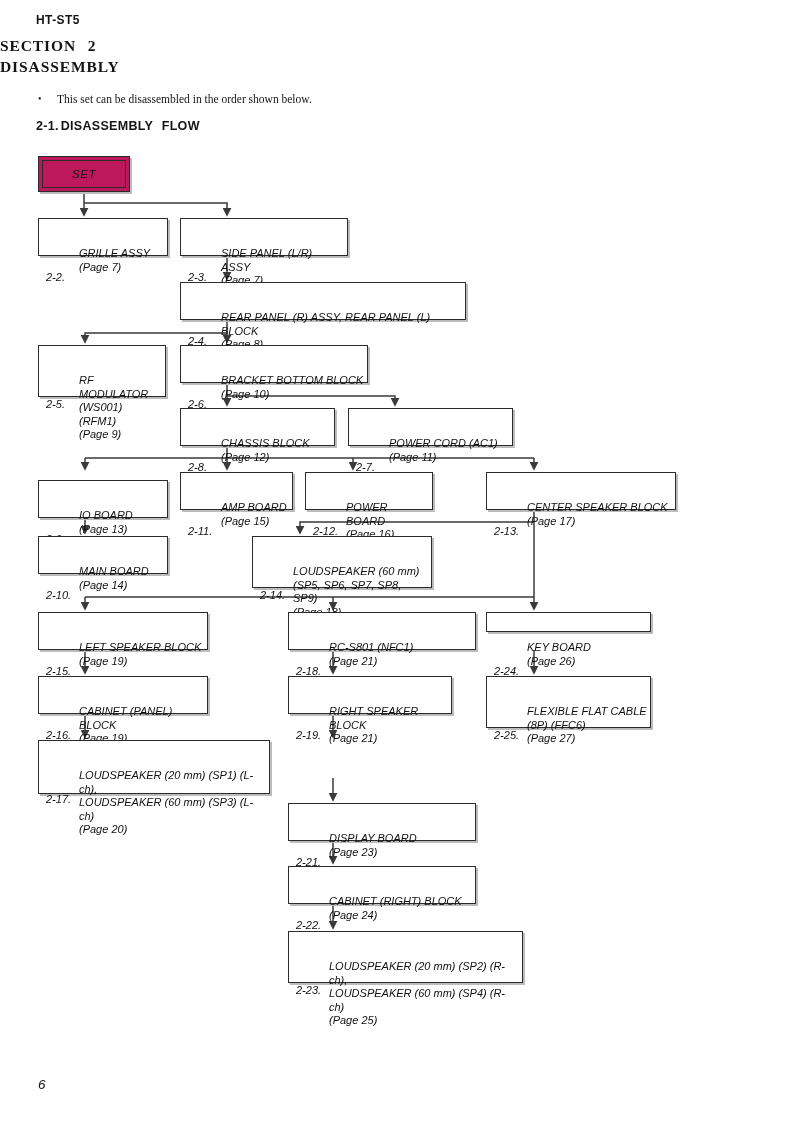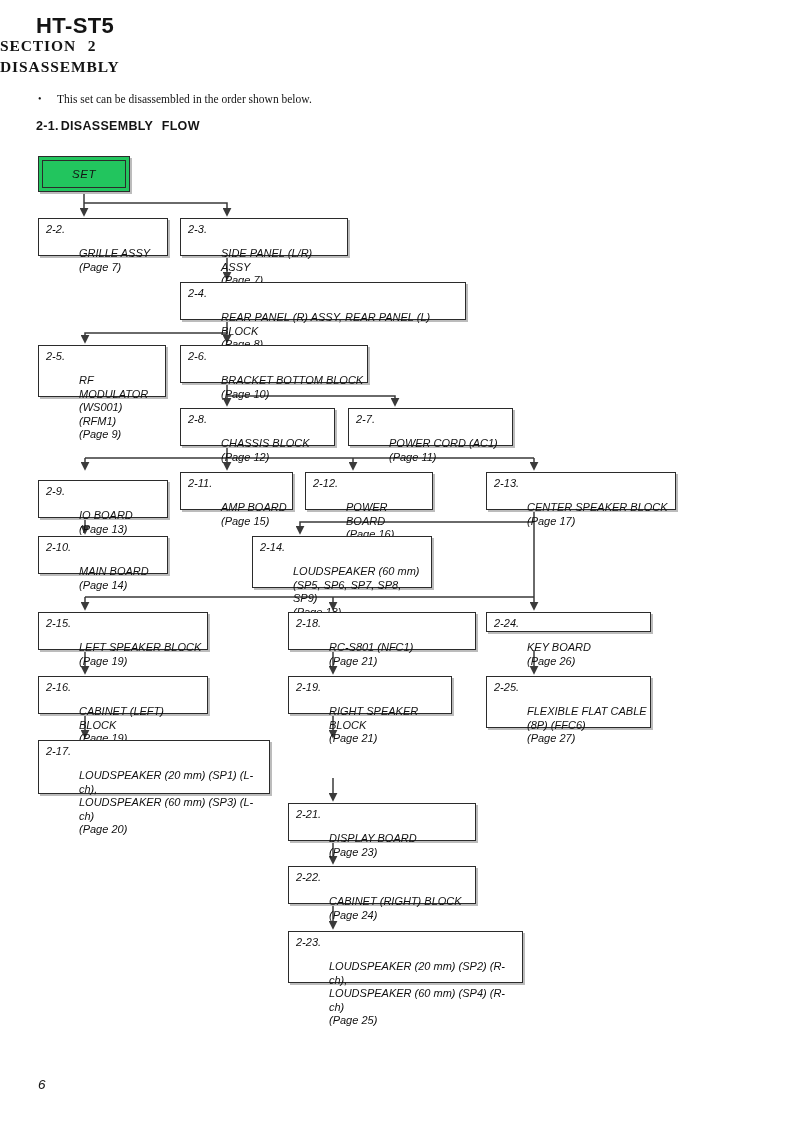--- a/index.html
+++ b/index.html
@@ -2,21 +2,21 @@
 <html><head>
 <meta charset="utf-8">
 <style>
   html,body{margin:0;padding:0;}
   body{
     width:793px;height:1122px;position:relative;background:#ffffff;
     font-family:"Liberation Sans",sans-serif;color:#141414;overflow:hidden;
   }
   .model{
     position:absolute;left:36px;top:13px;
-    font-weight:bold;font-size:22px;letter-spacing:.4px;
+    font-weight:bold;font-size:12px;letter-spacing:.4px;
   }
   .section-title{
     position:absolute;left:0;top:35px;width:740px;text-align:left;
     font-weight:bold;font-size:15.5px;line-height:21px;
     letter-spacing:.9px;word-spacing:7px;font-family:Liberation Serif, serif;
   }
   .bullet-row{
     position:absolute;left:38px;top:93px;
     font-family:"Liberation Serif",serif;font-size:11.5px;
   }
@@ -29,25 +29,25 @@
   .flow-heading .htitle{word-spacing:5px;}
   .chart{position:absolute;left:0;top:0;width:793px;height:1122px;}
   svg.wires{position:absolute;left:0;top:0;}
   .node{
     position:absolute;box-sizing:border-box;background:#fff;
     border:1.5px solid #2b2b2b;box-shadow:2px 2px 0 #bcbcbc;
     display:flex;align-items:flex-start;
     padding:4px 3px 0 7px;
     font-style:italic;font-size:11px;line-height:13.5px;color:#111;
   }
-  .node .num{flex:0 0 33px;}
+  .node .num{flex:0 0 33px;margin-top:48px;}
   .node .nbody{flex:1 1 auto;margin-top:24px;}
   .set-outer{
     position:absolute;left:38px;top:156px;width:92px;height:36px;
-    box-sizing:border-box;border:1.5px solid #2b2b2b;background:#22c55e;
+    box-sizing:border-box;border:1.5px solid #2b2b2b;background:#be185d;
     box-shadow:2px 2px 0 #bcbcbc;padding:3px;
   }
   .set-inner{
     width:100%;height:100%;box-sizing:border-box;border:1.2px solid #2b2b2b;
     display:flex;align-items:center;justify-content:center;
     font-style:italic;font-size:11.5px;letter-spacing:.5px;
   }
   .page-num{
     position:absolute;left:38px;top:1077px;
     font-style:italic;font-size:13.5px;
@@ -238,21 +238,21 @@
     <span class="num">2-24.</span>
     <div class="nbody">
       <div>KEY BOARD</div>
       <div>(Page 26)</div>
     </div>
   </div>
 
   <div class="node" style="left:38px;top:676px;width:170px;height:38px">
     <span class="num">2-16.</span>
     <div class="nbody">
-      <div>CABINET (LEFT) BLOCK</div>
+      <div>CABINET (PANEL) BLOCK</div>
       <div>(Page 19)</div>
     </div>
   </div>
 
   <div class="node" style="left:288px;top:676px;width:164px;height:38px">
     <span class="num">2-19.</span>
     <div class="nbody">
       <div>RIGHT SPEAKER BLOCK</div>
       <div>(Page 21)</div>
     </div>

